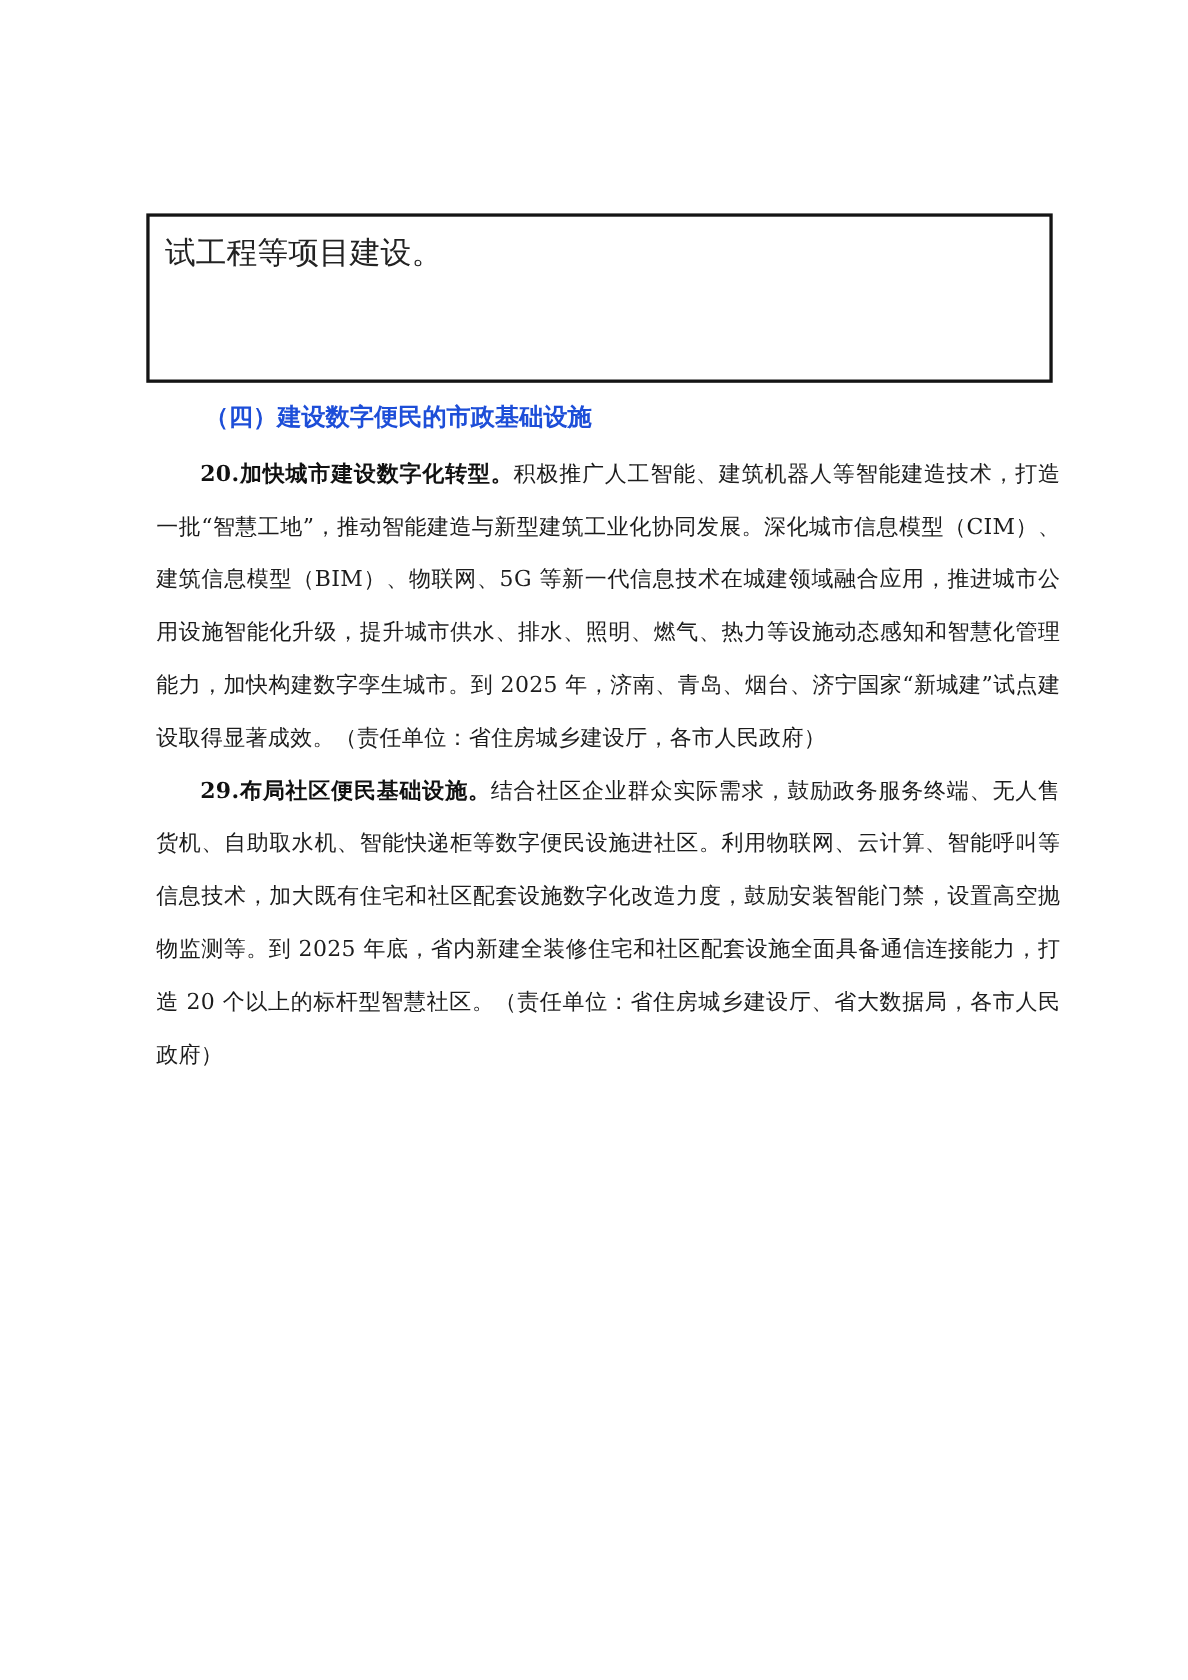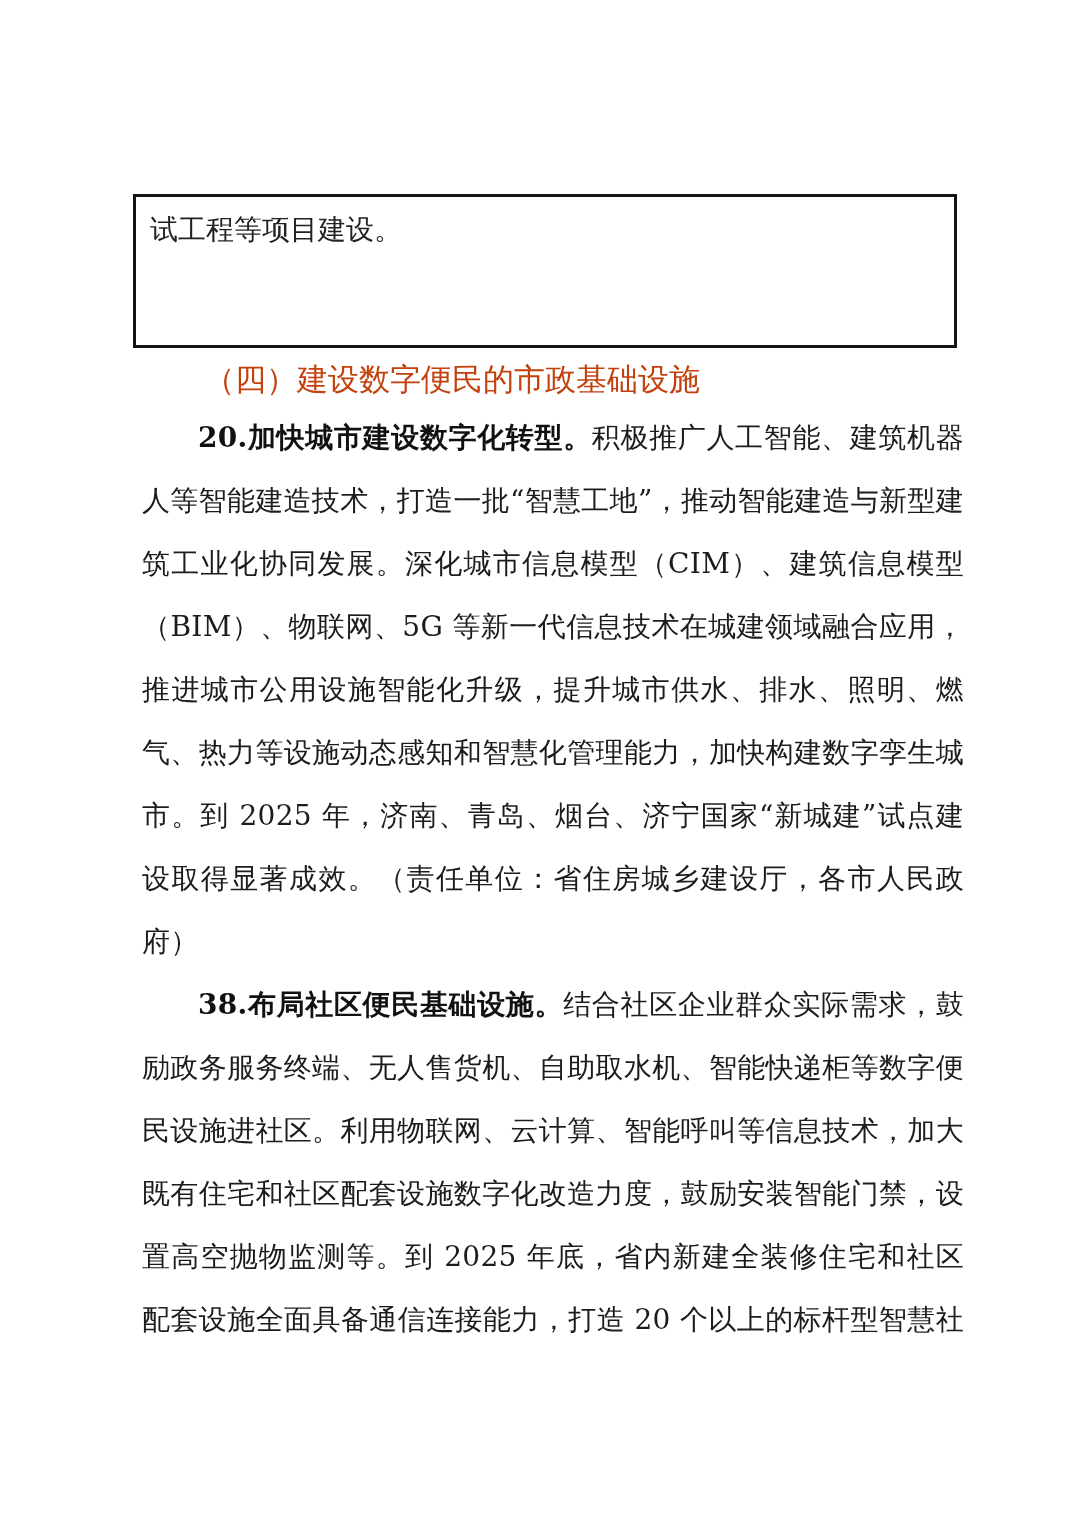--- a/index.html
+++ b/index.html
@@ -33,30 +33,30 @@
     color: #222222;
   }
   .content {
     position: absolute;
     left: 142px;
     top: 352px;
     width: 822px;
   }
   .heading {
     margin: 0;
-    font-size: 31px;
-    font-weight: normal;
+    font-size: 22px;
+    font-weight: bold;
     line-height: 54px;
     text-indent: 2em;
-    color: #c2410c;
+    color: #1d4ed8;
   }
   .para {
     margin: 0;
-    font-size: 28px;
-    line-height: 63px;
+    font-size: 20px;
+    line-height: 48px;
     text-align: justify;
     text-justify: inter-character;
     text-indent: 2em;
     letter-spacing: 0.3px;
     color: #1c1c1c;
   }
   .para .lead {
     font-weight: bold;
     color: #111111;
   }
@@ -84,20 +84,20 @@
 
   <div class="top-box">
     <div class="box-text">试工程等项目建设。</div>
   </div>
 
   <div class="content">
     <h2 class="heading">（四）建设数字便民的市政基础设施</h2>
 
     <p class="para"><span class="lead">20.加快城市建设数字化转型。</span><span>积极推广人工智能、建筑机器人等智能建造技术，打造一批“智慧工地”，推动智能建造与新型建筑工业化协同发展。深化城市信息模型（CIM）、建筑信息模型（BIM）、物联网、5G 等新一代信息技术在城建领域融合应用，推进城市公用设施智能化升级，提升城市供水、排水、照明、燃气、热力等设施动态感知和智慧化管理能力，加快构建数字孪生城市。到 2025 年，济南、青岛、烟台、济宁国家“新城建”试点建设取得显著成效。（责任单位：省住房城乡建设厅，各市人民政府）</span></p>
 
-    <p class="para"><span class="lead">38.布局社区便民基础设施。</span><span>结合社区企业群众实际需求，鼓励政务服务终端、无人售货机、自助取水机、智能快递柜等数字便民设施进社区。利用物联网、云计算、智能呼叫等信息技术，加大既有住宅和社区配套设施数字化改造力度，鼓励安装智能门禁，设置高空抛物监测等。到 2025 年底，省内新建全装修住宅和社区配套设施全面具备通信连接能力，打造 20 个以上的标杆型智慧社区。（责任单位：省住房城乡建设厅、省大数据局，各市人民政府）</span></p>
+    <p class="para"><span class="lead">29.布局社区便民基础设施。</span><span>结合社区企业群众实际需求，鼓励政务服务终端、无人售货机、自助取水机、智能快递柜等数字便民设施进社区。利用物联网、云计算、智能呼叫等信息技术，加大既有住宅和社区配套设施数字化改造力度，鼓励安装智能门禁，设置高空抛物监测等。到 2025 年底，省内新建全装修住宅和社区配套设施全面具备通信连接能力，打造 20 个以上的标杆型智慧社区。（责任单位：省住房城乡建设厅、省大数据局，各市人民政府）</span></p>
   </div>
 
   <div class="page-number">— 14 —</div>
 
   <div class="watermark">@稀土掘金技术社区</div>
 
 </div>
 
 </body></html>

